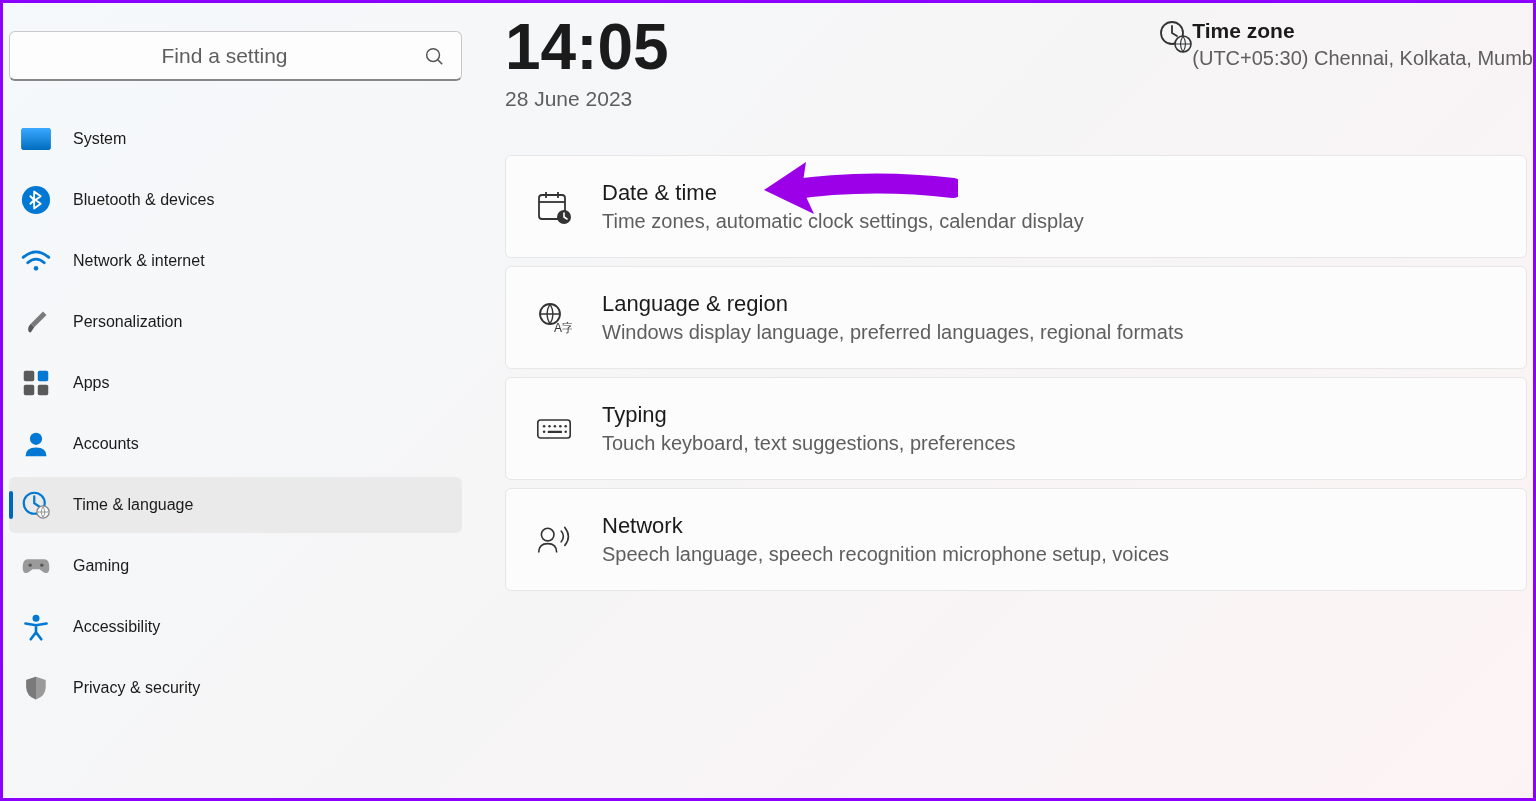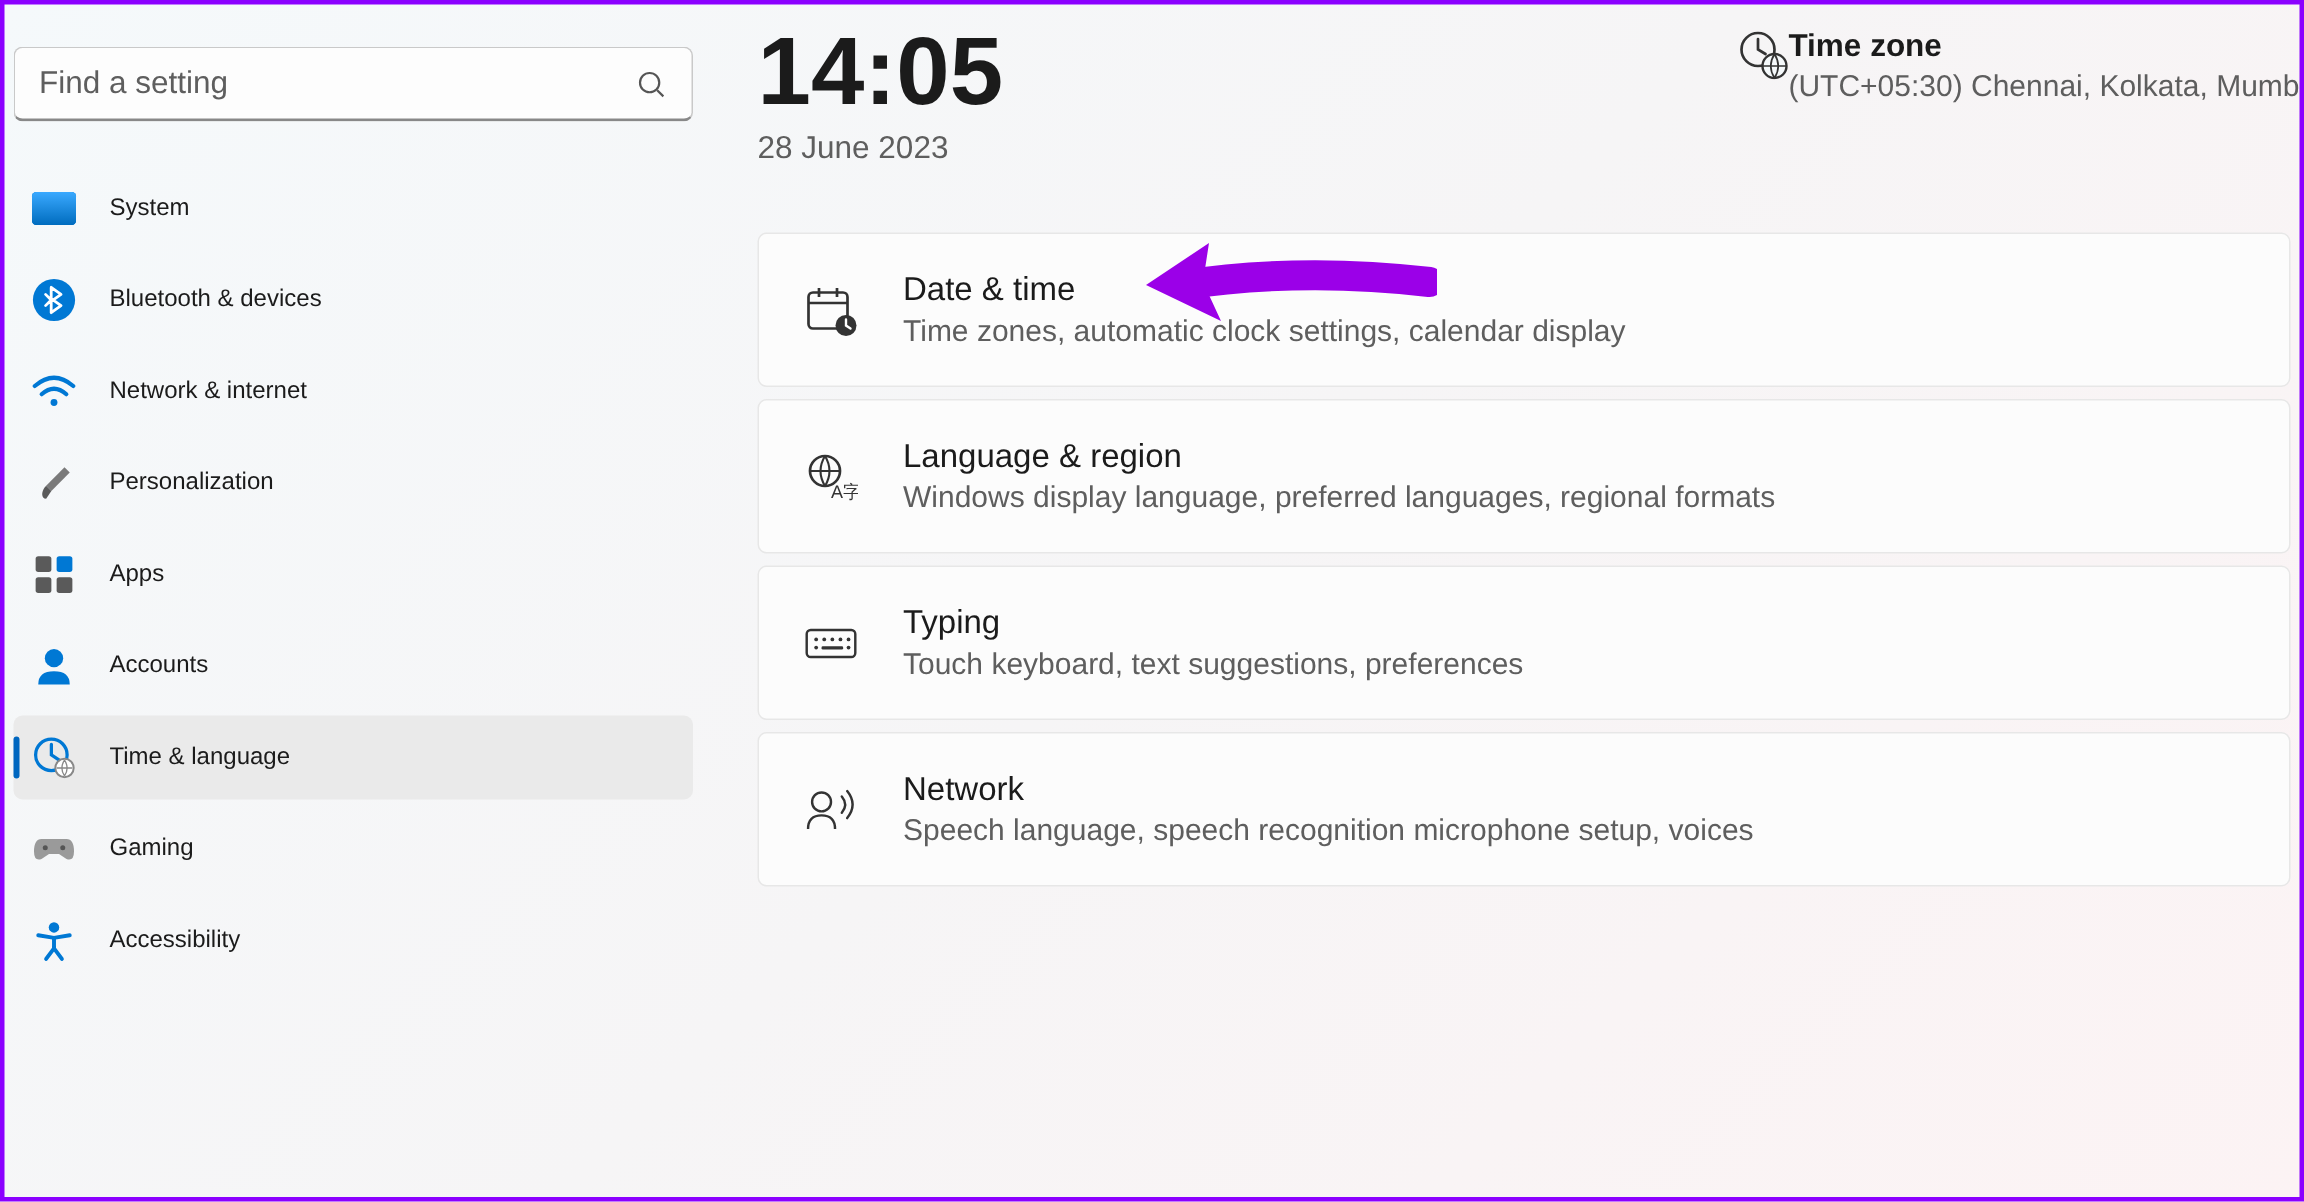--- a/index.html
+++ b/index.html
@@ -31,20 +31,21 @@
     align-items: center;
     padding: 0 16px;
   }
   .search-box input {
     flex: 1;
     border: none;
     outline: none;
     background: transparent;
     font-size: 21px;
     color: #5a5a5a;
+    text-align: center;
   }
   .search-box input::placeholder { color: #5e5e5e; }
   .search-icon { width: 22px; height: 22px; color: #555; }
   .nav-list { list-style: none; padding: 0 6px; }
   .nav-item {
     display: flex;
     align-items: center;
     height: 56px;
     padding: 0 12px;
     border-radius: 6px;
@@ -229,20 +230,29 @@
       <span>Gaming</span>
     </li>
     <li class="nav-item">
       <span class="nav-icon">
         <svg viewBox="0 0 32 32" width="28" height="28">
             <circle cx="16" cy="6" r="4" fill="#0078d4"></circle>
             <path d="M4 12 L16 14 L28 12 M16 14 L16 22 L10 30 M16 22 L22 30" stroke="#0078d4" stroke-width="3" fill="none" stroke-linecap="round"></path>
           </svg>
       </span>
       <span>Accessibility</span>
+    </li>
+    <li class="nav-item">
+      <span class="nav-icon">
+        <svg viewBox="0 0 32 32" width="26" height="28">
+            <path d="M16 2 L28 6 L28 14 Q28 26 16 30 Q4 26 4 14 L4 6 Z" fill="#9a9a9a"></path>
+            <path d="M16 2 L16 30 Q4 26 4 14 L4 6 Z" fill="#7a7a7a"></path>
+          </svg>
+      </span>
+      <span>Privacy &amp; security</span>
     </li>
   </ul>
 </div>
 
 <div class="main">
   <div class="header-row">
     <div class="clock-block">
       <div class="clock-time">14:05</div>
       <div class="clock-date">28 June 2023</div>
     </div>

